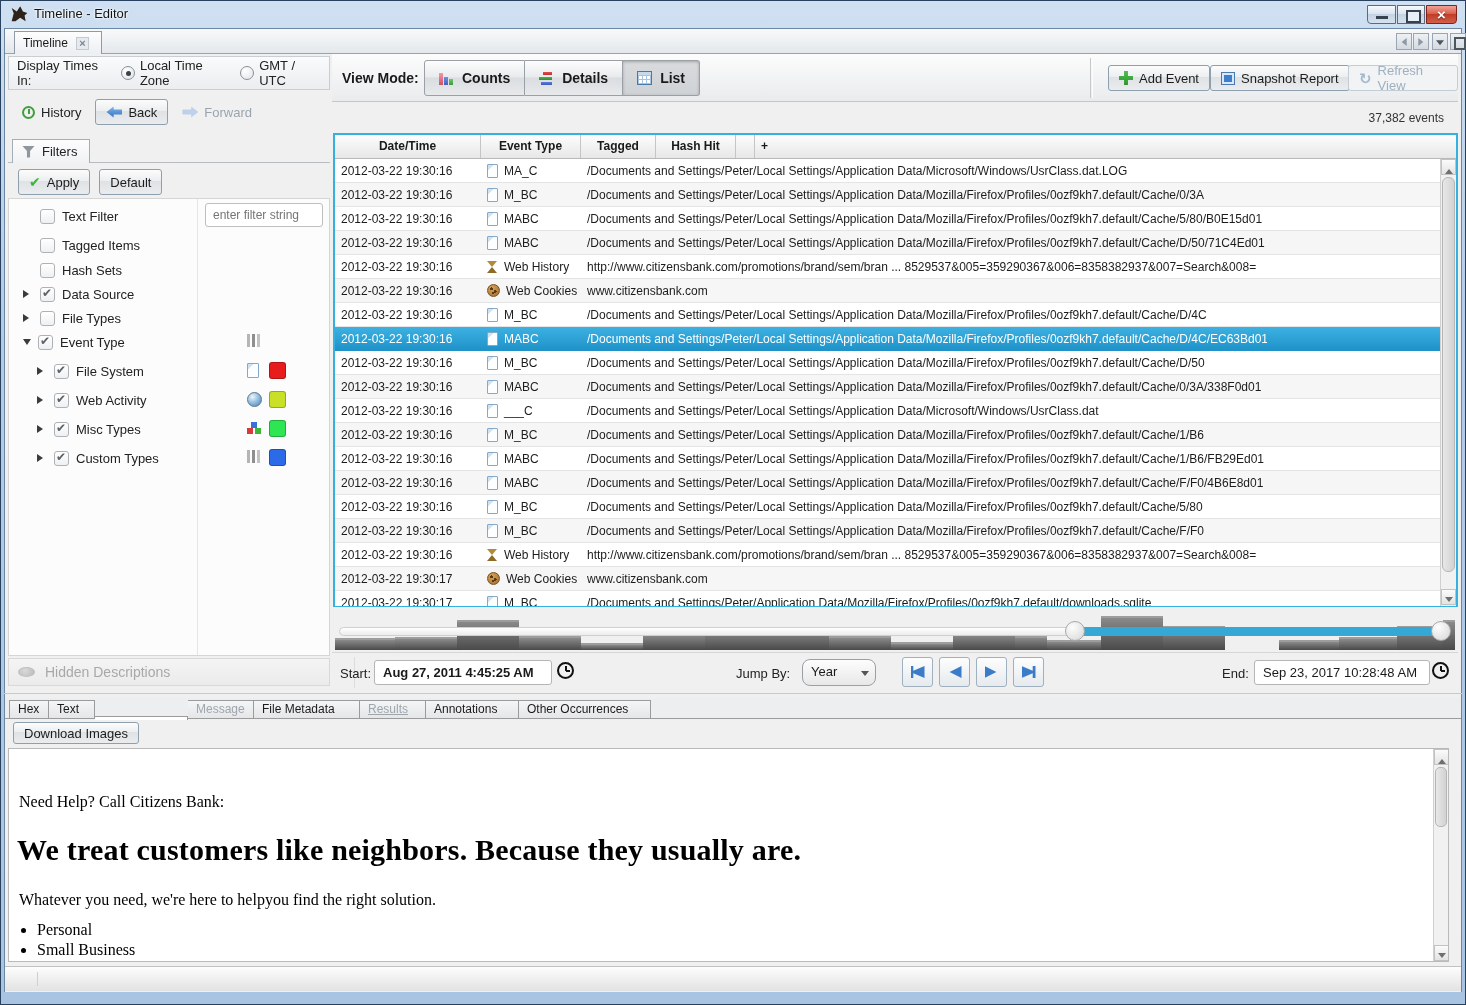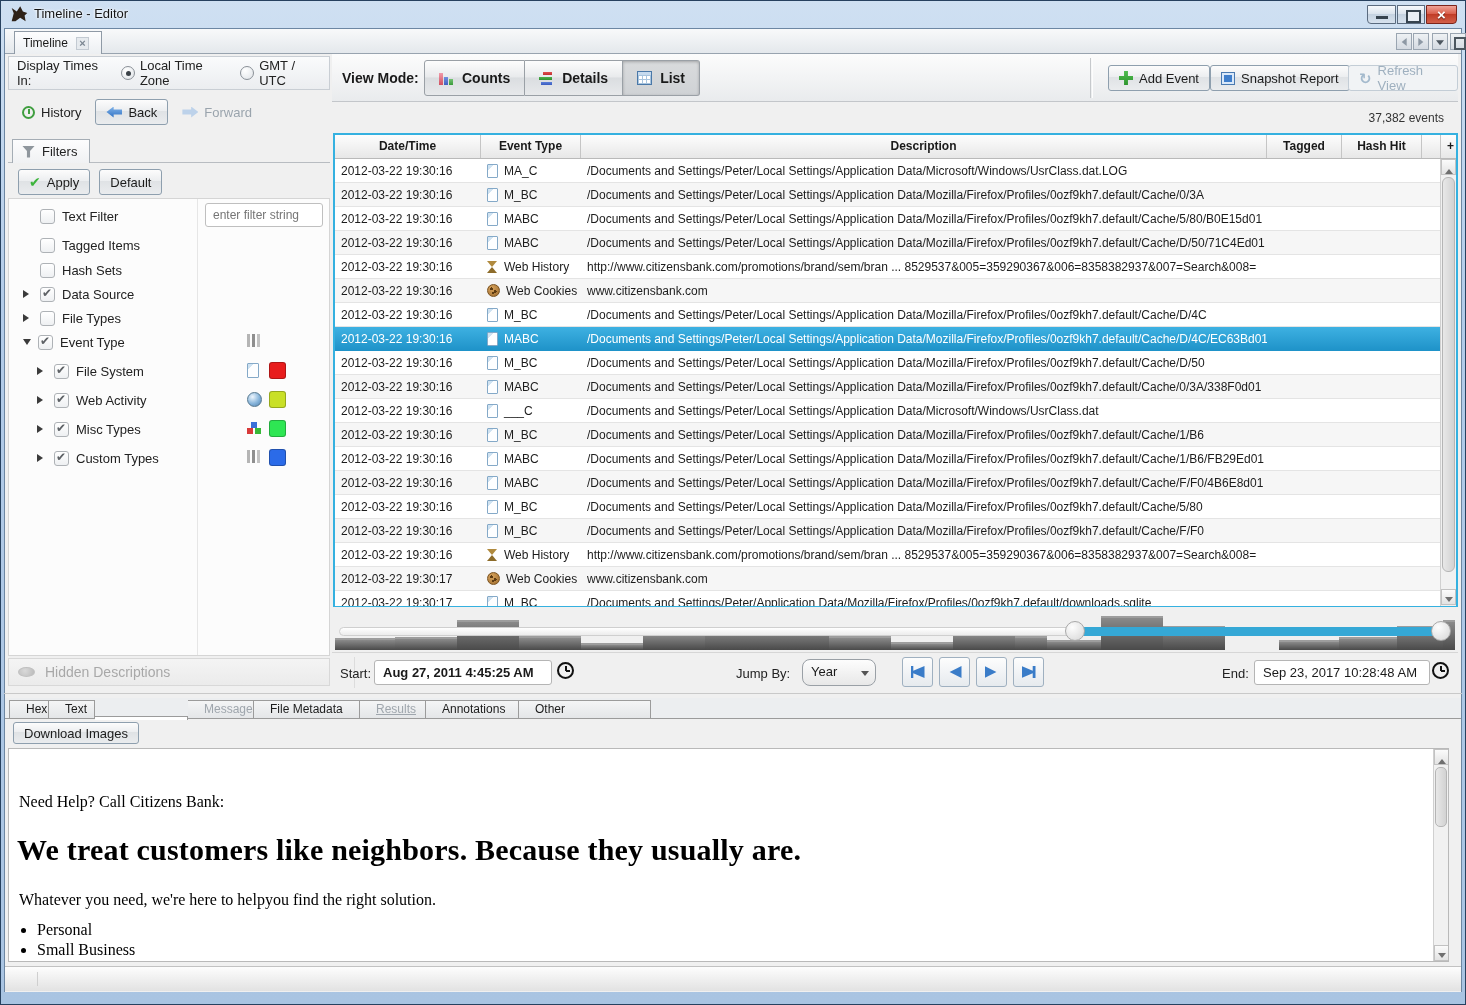--- a/index.html
+++ b/index.html
@@ -150,21 +150,21 @@
   .g-first { clip-path:polygon(0 0,20% 0,20% 40%,100% 0,100% 100%,20% 60%,20% 100%,0 100%); }
   .g-prev { clip-path:polygon(100% 0,15% 50%,100% 100%); }
   .g-next { clip-path:polygon(0 0,85% 50%,0 100%); }
   .g-last { clip-path:polygon(100% 0,80% 0,80% 40%,0 0,0 100%,80% 60%,80% 100%,100% 100%); }
   #nb1 { left:570px; } #nb2 { left:607px; } #nb3 { left:644px; } #nb4 { left:681px; }
   #lbl-end { left:890px; } #fld-end { left:922px; width:176px; }
 
   
   #bottom-sep { position:absolute; left:4px; top:693px; width:1458px; height:1px; background:#c9c9c9; }
   #btabs { position:absolute; left:5px; top:698px; width:1456px; height:21px; background:#eceef0; border-bottom:1px solid #9b9b9b; }
-  .btab { position:absolute; top:2px; height:19px; background:linear-gradient(#f4f5f6,#e4e6e8); border:1px solid #9b9b9b; border-left:none; font-size:12px; color:#1c1c1c; padding:0 16px; line-height:17px; }
+  .btab { position:absolute; top:2px; height:19px; background:linear-gradient(#f4f5f6,#e4e6e8); border:1px solid #9b9b9b; border-left:none; font-size:12px; color:#1c1c1c; padding:0 8px; line-height:17px; }
   .btab:first-child { border-left:1px solid #9b9b9b; }
   .btab.active { background:#fff; top:0; height:21px; line-height:20px; font-size:12px; border-bottom:1px solid #fff; }
   .btab.disabled { color:#9fa6ad; }
   #dl-bar { position:absolute; left:5px; top:720px; width:1456px; height:26px; background:#f0f0f0; }
   #btn-dl { position:absolute; left:8px; top:2px; height:22px; }
   #content { position:absolute; left:8px; top:748px; width:1441px; height:214px; background:#fff; border:1px solid #b9b9b9; font-family:"Liberation Serif","DejaVu Serif",serif; color:#000; overflow:hidden; }
   #c-nav { position:absolute; left:10px; top:10px; font-size:16px; }
   #c-help { position:absolute; left:10px; top:44px; font-size:16px; }
   #c-head { position:absolute; left:8px; top:84px; font-size:30px; font-weight:bold; letter-spacing:.2px; }
   #c-sub { position:absolute; left:10px; top:142px; font-size:16px; }
@@ -324,21 +324,20 @@
     <span class="icon-refresh">↻</span>
     <span>Refresh View</span>
   </div>
 </div>
 <div id="events-count">37,382 events</div>
 
 <div id="table">
   <div id="thead">
       <div class="th c-date">Date/Time</div>
       <div class="th c-type">Event Type</div>
-      <div class="th c-desc">Description</div>
       <div class="th c-tag">Tagged</div>
       <div class="th c-hash">Hash Hit</div>
       <div class="th c-fill"></div>
       <div class="th" id="th-plus">+</div>
     </div>
   <div id="tbody">
       <div class="trow" style="top: 0px;">
         <div class="td c-date">2012-03-22 19:30:16</div>
         <div class="td c-type">
           <span class="ricon ricon-file"></span>

